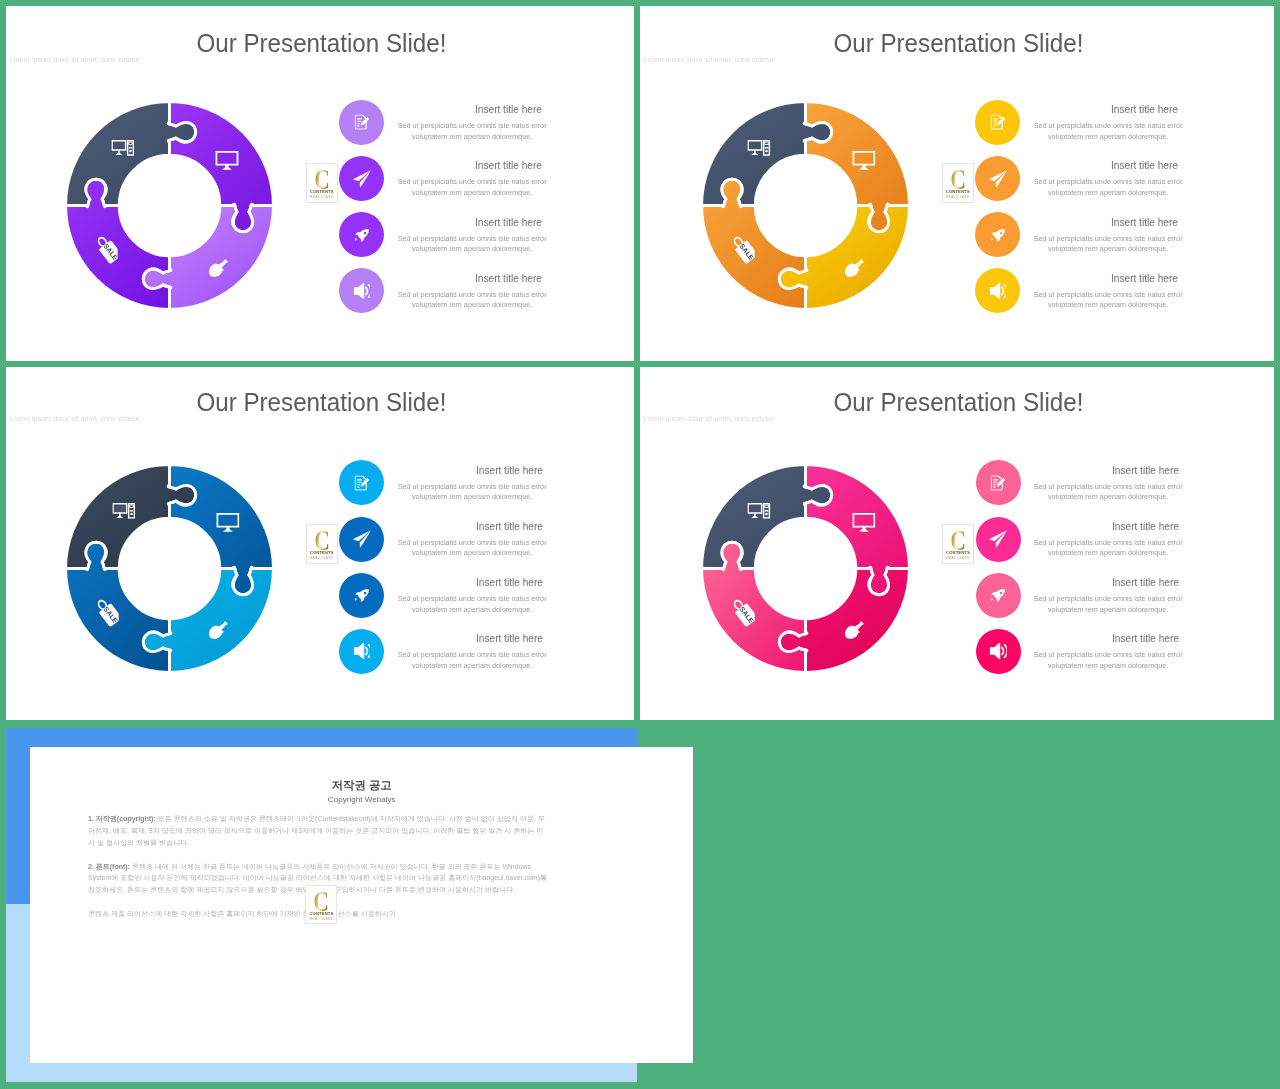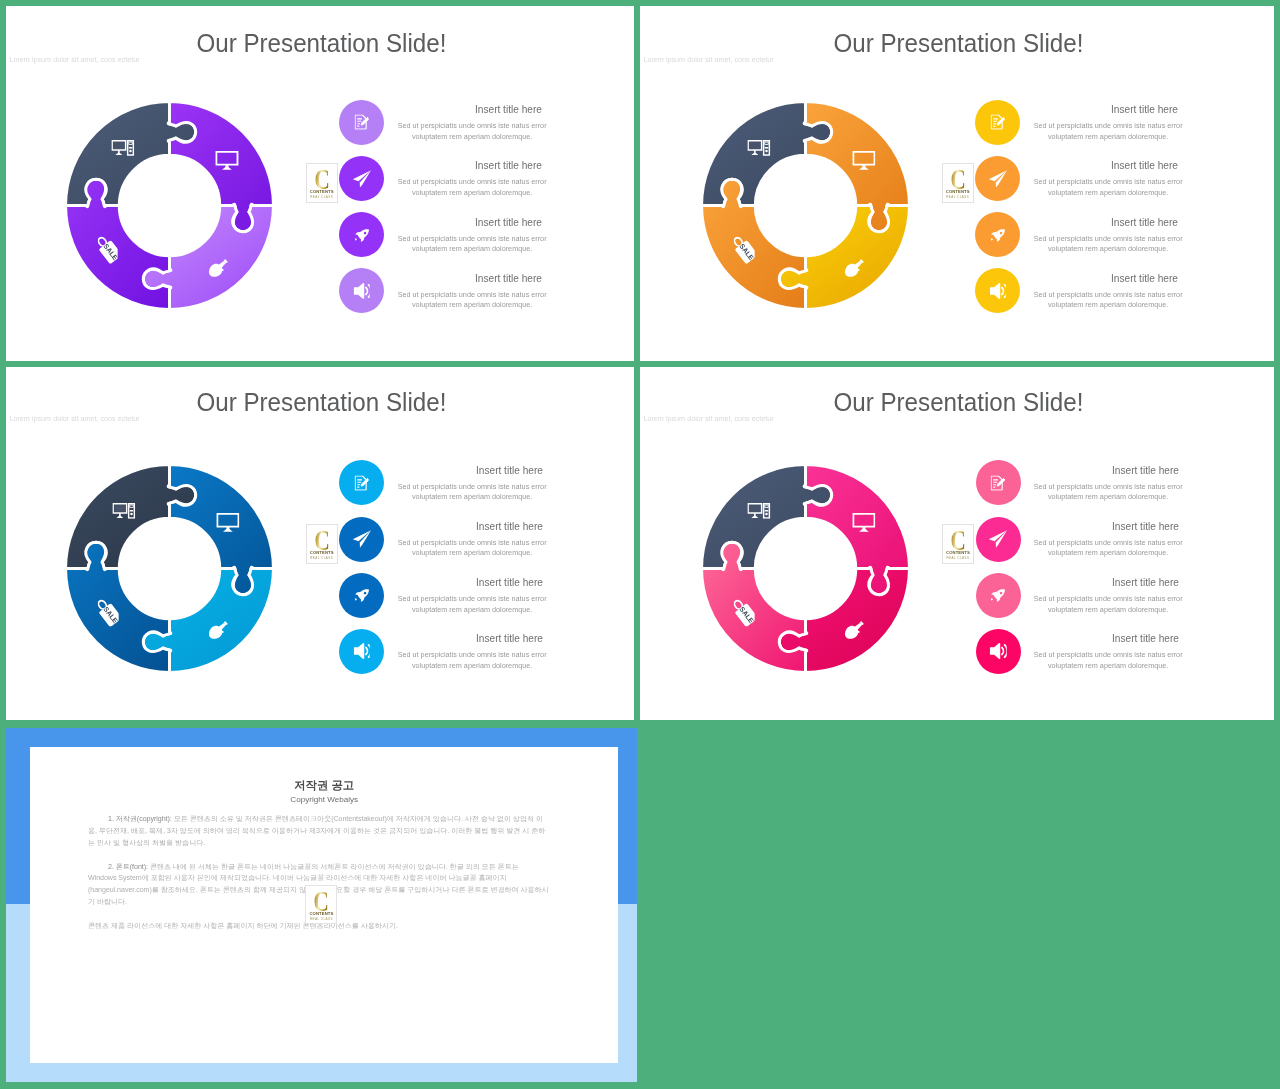--- a/index.html
+++ b/index.html
@@ -69,29 +69,29 @@
   .wm-t1{position:absolute;left:0;right:0;top:26.4px;text-align:center;font-weight:700;
      font-size:4.2px;color:#6b5a25;letter-spacing:.1px;line-height:1;
      font-family:"Liberation Sans","DejaVu Sans",sans-serif;}
   .wm-t2{position:absolute;left:0;right:0;top:32.3px;text-align:center;
      font-size:3px;color:#a89860;letter-spacing:.45px;line-height:1;
      font-family:"Liberation Sans","DejaVu Sans",sans-serif;}
 
   
   .cpanel{position:absolute;left:6px;top:727.8px;width:631px;height:354.6px;background:#4896EC;}
   .cpanel-lower{position:absolute;left:0;top:176.2px;width:631px;height:178.4px;background:#B5DDFB;}
-  .cpage{position:absolute;left:24.2px;top:19.5px;width:575px;height:315.7px;background:#fff;padding-left:13px;}
+  .cpage{position:absolute;left:24.2px;top:19.5px;width:663px;height:315.7px;background:#fff;}
   .ctitle{position:absolute;left:0;right:0;top:32.2px;text-align:center;font-size:11.4px;
      font-weight:700;color:#4C4C4E;line-height:1.2;}
   .csub{position:absolute;left:0;right:0;top:47.5px;text-align:center;font-size:8.1px;
      color:#6C6C6E;line-height:1.2;}
   .cbody{position:absolute;left:57.8px;top:66.6px;width:461px;font-size:7.1px;line-height:11.92px;
      color:#AEAEB0;letter-spacing:-0.05px;}
   .cbody p{margin:0 0 11.9px 0;}
-  .cbody .lbl{color:#8C8C8E;font-weight:400;margin-left:20px;}
+  .cbody .lbl{color:#8C8C8E;font-weight:700;}
   .cwm{position:absolute;left:275.2px;top:137.7px;width:30.1px;height:37.4px;
      border:1px solid #E4E4E7;background:#fff;}
   .cwm .wm-c{font-size:29px;top:1.5px;}
   .cwm .wm-t1{top:26.4px;}
   .cwm .wm-t2{top:32.3px;}
 </style>
 </head>
 <body>
 
 <div class="grid">

